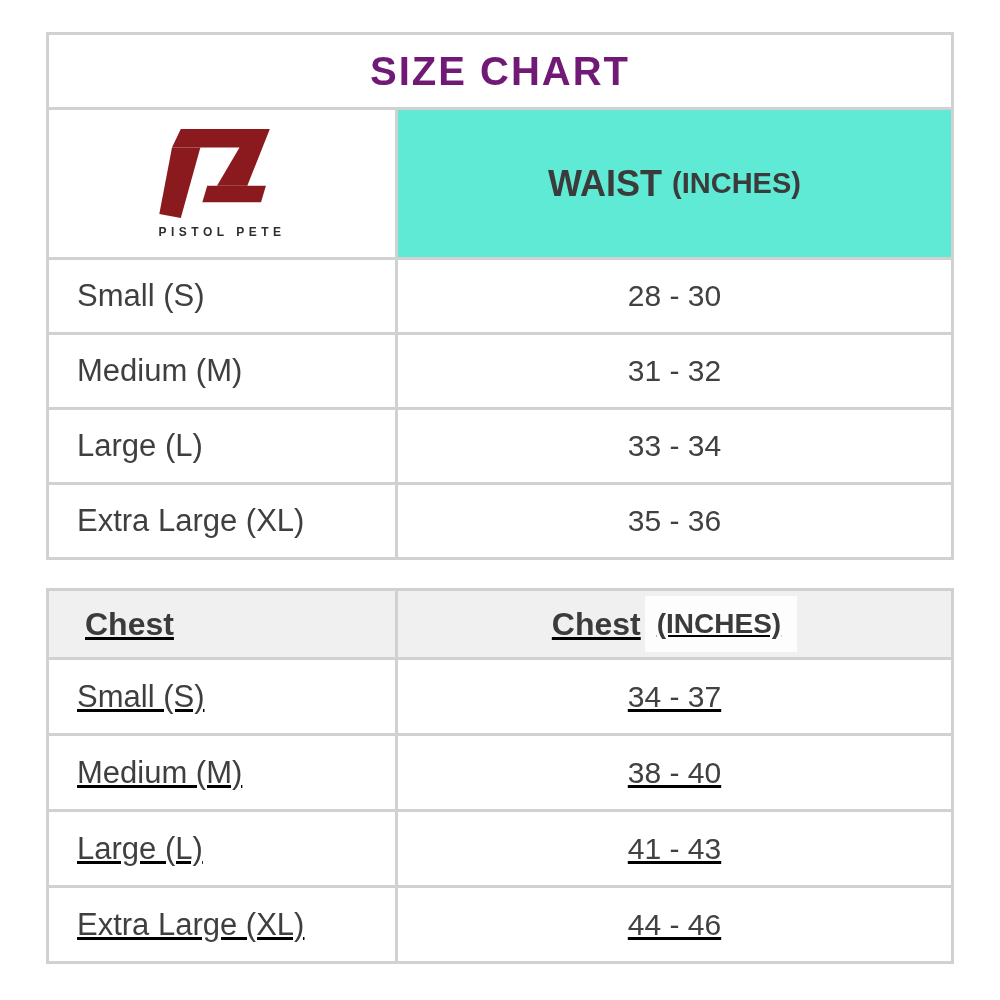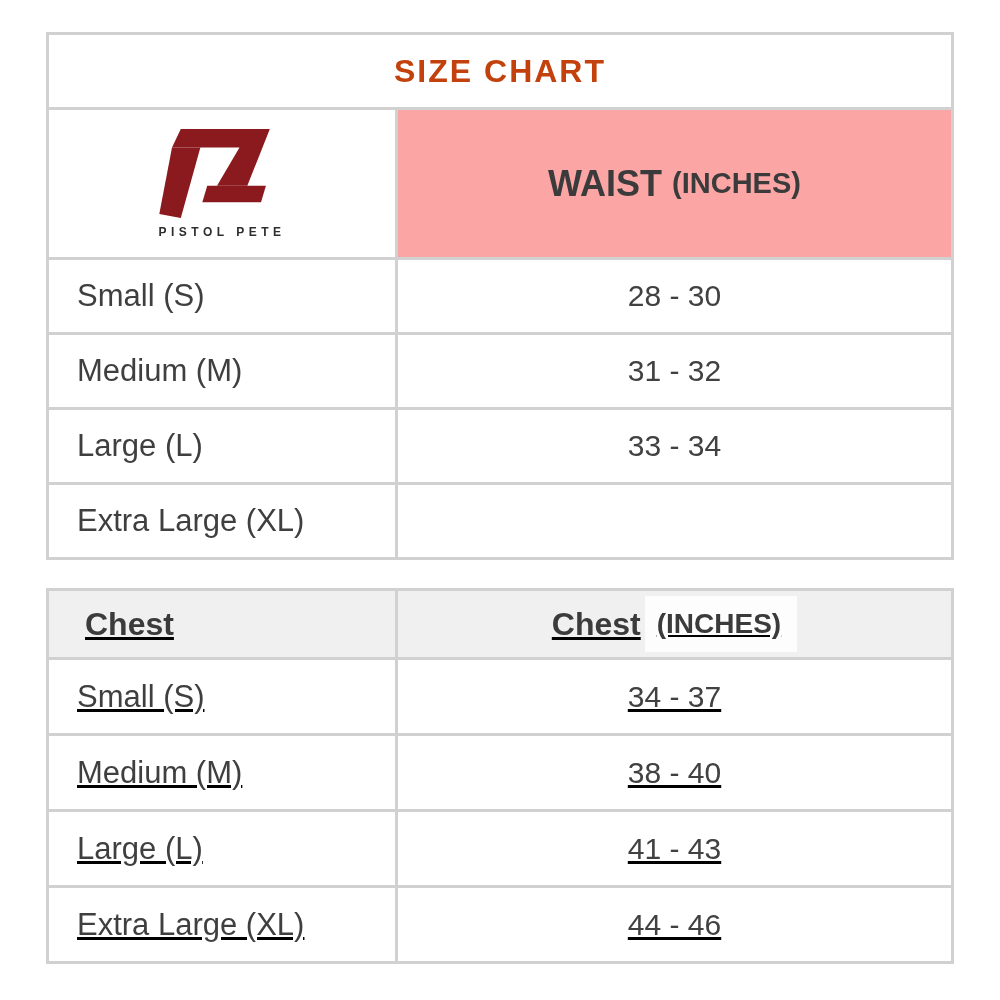--- a/index.html
+++ b/index.html
@@ -22,24 +22,24 @@
     background: #ffffff;
   }
   .title-row {
     height: 72px;
     display: flex;
     align-items: center;
     justify-content: center;
     border-bottom: 3px solid #d1d1d1;
   }
   .title-row .title-text {
-    font-size: 32px;
+    font-size: 40px;
     font-weight: bold;
     letter-spacing: 2px;
-    color: #c2410c;
+    color: #701a75;
   }
   .grid-row {
     display: grid;
     grid-template-columns: 349px 1fr;
   }
   .header-row {
     height: 147px;
   }
   .logo-cell {
     border-right: 3px solid #d1d1d1;
@@ -55,21 +55,21 @@
   }
   .brand-name {
     margin-top: 6px;
     font-size: 12px;
     font-weight: bold;
     letter-spacing: 4.5px;
     color: #2e2e2e;
     white-space: nowrap;
   }
   .measure-header-cell {
-    background: #fca5a5;
+    background: #5eead4;
     display: flex;
     align-items: center;
     justify-content: center;
     white-space: nowrap;
   }
   .measure-main {
     font-size: 36px;
     font-weight: bold;
     color: #3b3b3b;
   }
@@ -175,20 +175,21 @@
     <div class="grid-row body-row">
       <div class="size-cell">Medium (M)</div>
       <div class="value-cell">31 - 32</div>
     </div>
     <div class="grid-row body-row">
       <div class="size-cell">Large (L)</div>
       <div class="value-cell">33 - 34</div>
     </div>
     <div class="grid-row body-row">
       <div class="size-cell">Extra Large (XL)</div>
+      <div class="value-cell">35 - 36</div>
     </div>
 
   </div>
 
   <div class="tbl tbl2">
 
     <div class="grid-row chest-header-row">
       <div class="chest-left-cell">Chest</div>
       <div class="chest-right-cell">
         <span class="chest-main">Chest</span>

